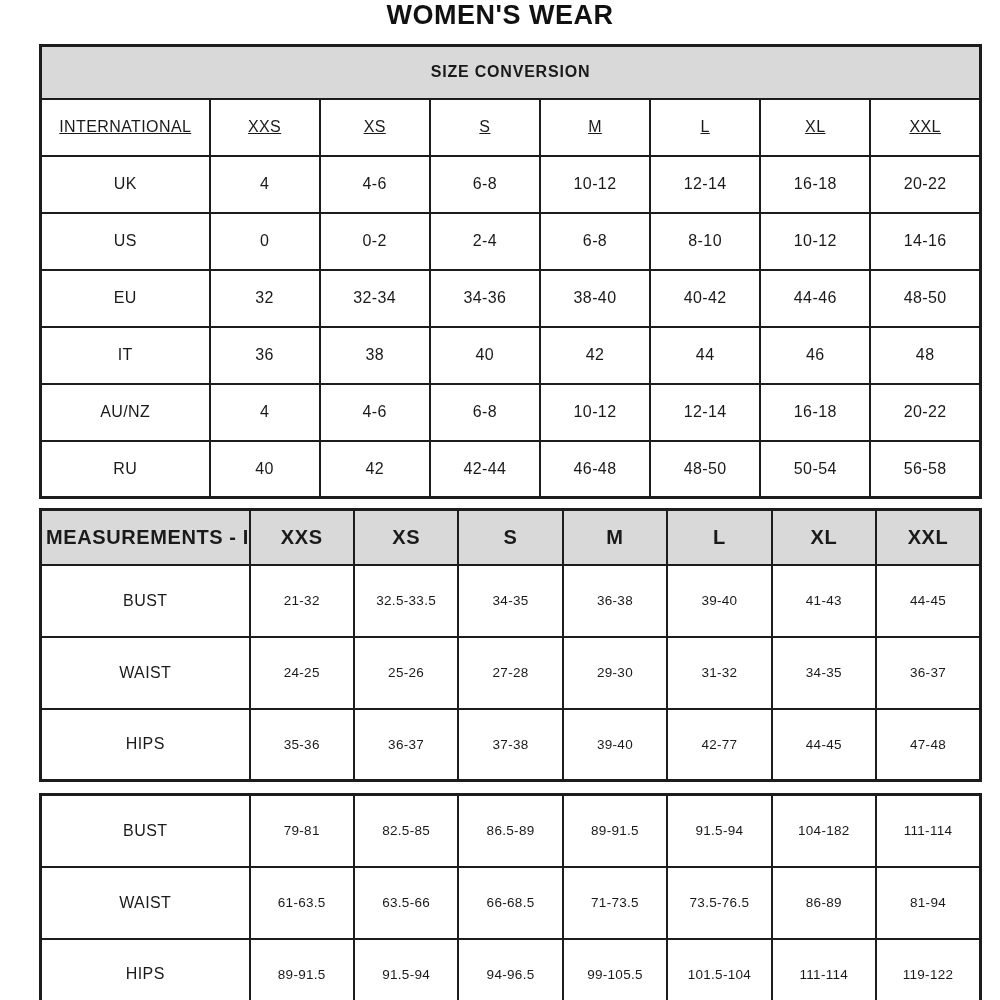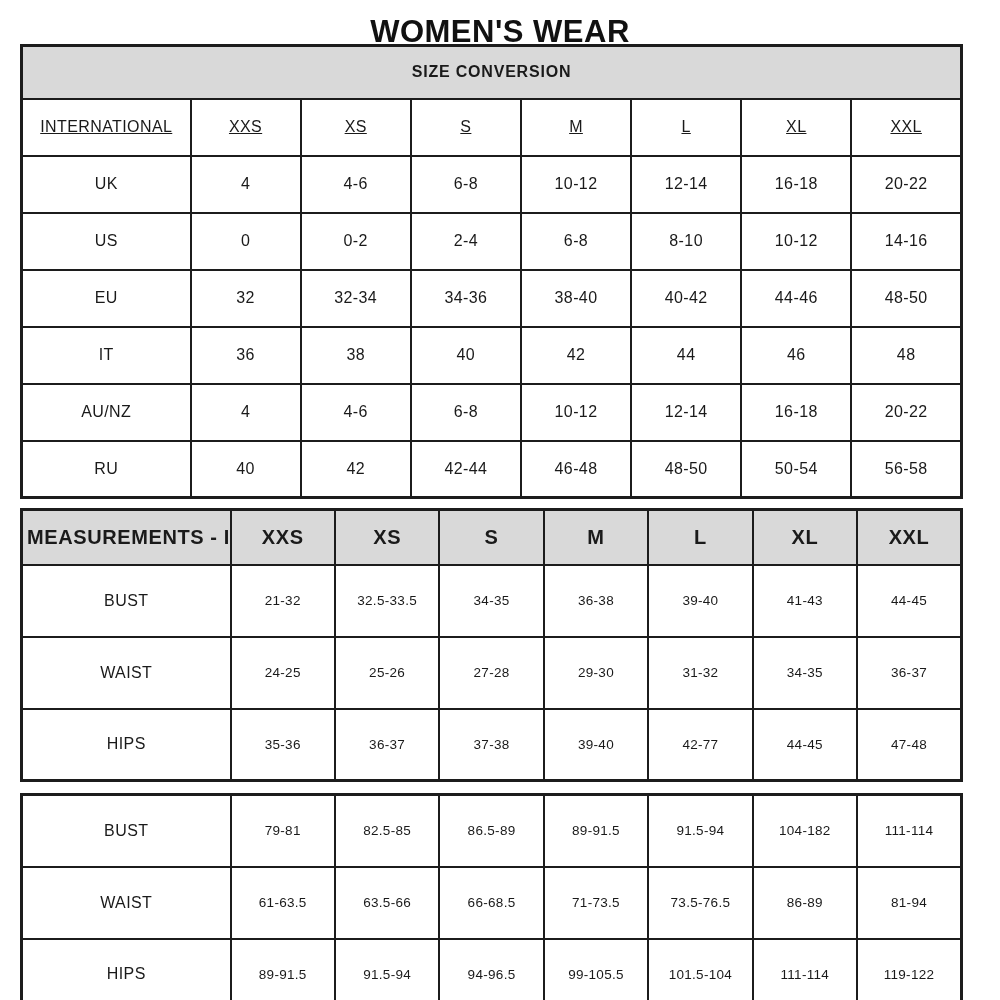--- a/index.html
+++ b/index.html
@@ -17,33 +17,32 @@
     font-family: "Liberation Sans", sans-serif;
     color: var(--text-color);
   }
   .page {
     width: 1000px;
     height: 1000px;
     overflow: hidden;
   }
   .page-title {
     margin: 0;
-    padding-top: 14px;
     height: 44px;
     text-align: center;
-    font-size: 31px;
+    font-size: 27px;
     font-weight: 700;
     letter-spacing: 0.5px;
     color: #111;
   }
   table.chart {
     border-collapse: collapse;
     table-layout: fixed;
     width: 943px;
-    margin-left: 20px;
+    margin-left: 39px;
     border: 3px solid var(--border-color);
   }
   table.chart td {
     border: 2px solid var(--border-color);
     text-align: center;
     vertical-align: middle;
     padding: 2px 4px;
     overflow: hidden;
     white-space: nowrap;
   }

